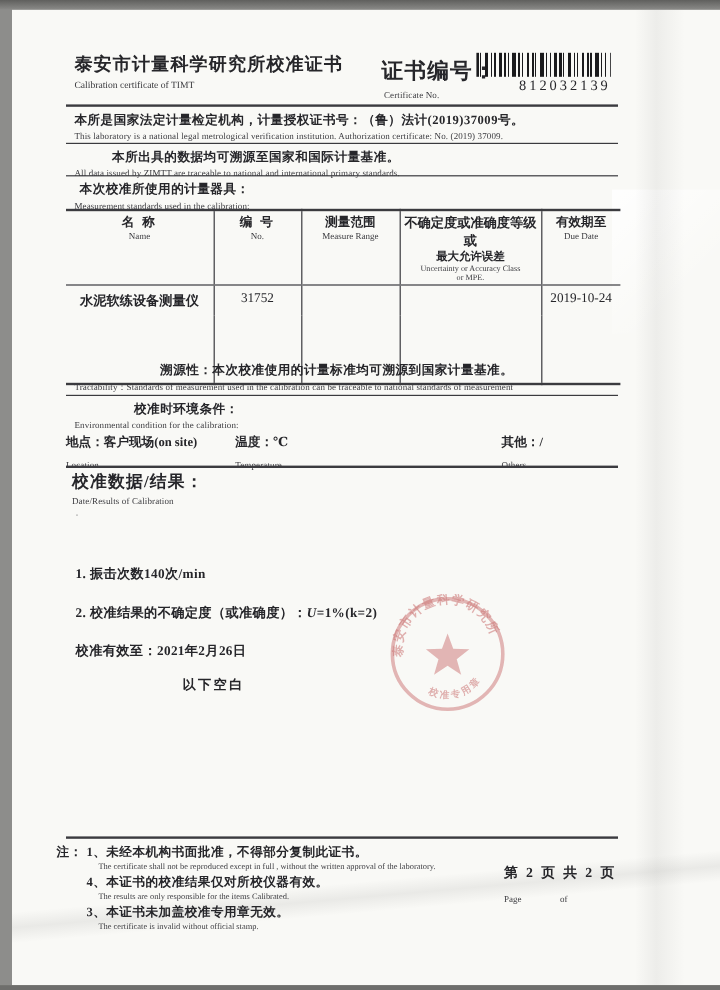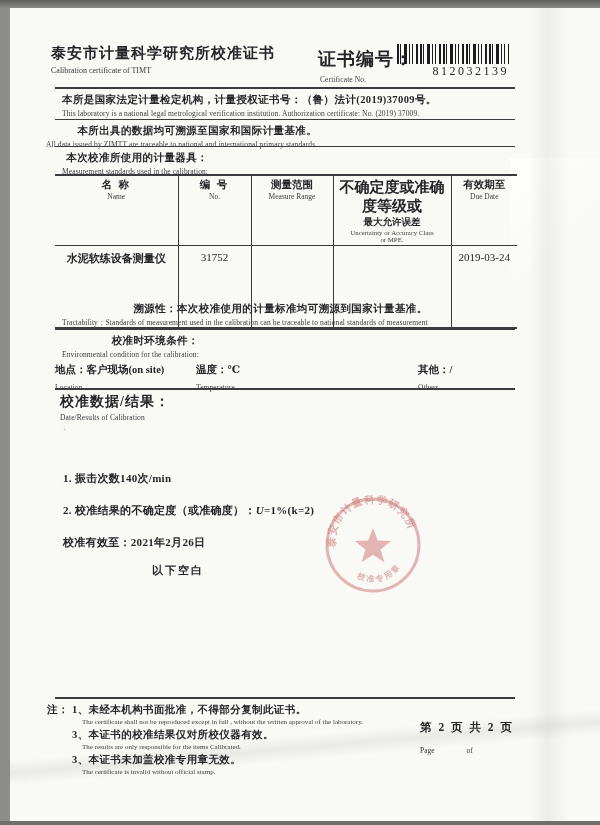--- a/index.html
+++ b/index.html
@@ -81,41 +81,41 @@
   .edge-top{position:absolute;left:0;top:0;width:600px;height:8px;background:linear-gradient(#5f5f5d,#8a8a88);}
   .edge-bottom{position:absolute;left:0;bottom:0;width:600px;height:4px;background:#6e6e6c;}
 </style>
 </head>
 <body>
 
 <div class="paper"></div>
 
 <div class="layer">
 
-  <div class="abs" style="left:51px;top:44px;">
+  <div class="abs" style="left:62px;top:44px;">
     <div class="title-cn">泰安市计量科学研究所校准证书</div>
     <div class="title-en" style="margin-top:3px;">Calibration certificate of TIMT</div>
   </div>
   <div class="abs" style="left:318px;top:47px;">
     <div class="certno-label">证书编号：</div>
     <div class="en" style="margin-top:4px;margin-left:2px;">Certificate No.</div>
   </div>
   <div class="abs" style="left:397px;top:44px;">
     <div class="barcode"></div>
     <div class="barcode-num">812032139</div>
   </div>
   <div class="rule" style="top:87px;border-top-width:2.5px;"></div>
 
   <div class="abs" style="left:62px;top:93px;">
     <div class="stmt-cn">本所是国家法定计量检定机构，计量授权证书号：（鲁）法计(2019)37009号。</div>
     <div class="en" style="margin-top:2px;">This laboratory is a national legal metrological verification institution. Authorization certificate: No. (2019) 37009.</div>
   </div>
   <div class="rule thin" style="top:119px;"></div>
 
-  <div class="abs" style="left:46px;top:124px;">
+  <div class="abs" style="left:62px;top:124px;">
     <div class="stmt-cn">本所出具的数据均可溯源至国家和国际计量基准。</div>
     <div class="en" style="margin-top:2px;">All data issued by ZIMTT are traceable to national and international primary standards.</div>
   </div>
   <div class="rule thin" style="top:146px;"></div>
 
   <div class="abs" style="left:62px;top:151px;">
     <div class="stmt-cn">本次校准所使用的计量器具：</div>
     <div class="en" style="margin-top:2px;">Measurement standards used in the calibration:</div>
   </div>
 
@@ -135,36 +135,36 @@
       </td>
       <td>
         <div class="h-cn">编 号</div>
         <div class="h-en">No.</div>
       </td>
       <td>
         <div class="h-cn tight">测量范围</div>
         <div class="h-en">Measure Range</div>
       </td>
       <td>
-        <div class="h-cn tight" style="font-size:15px;">不确定度或准确度等级或</div>
+        <div class="h-cn tight" style="font-size:11px;">不确定度或准确度等级或</div>
         <div class="h-cn tight" style="font-size:9.5px;">最大允许误差</div>
         <div class="h-en" style="font-size:6.8px;">Uncertainty or Accuracy Class</div>
         <div class="h-en" style="font-size:6.8px;">or MPE.</div>
       </td>
       <td>
         <div class="h-cn tight">有效期至</div>
         <div class="h-en">Due Date</div>
       </td>
     </tr>
     <tr class="data">
       <td style="font-weight:bold;">水泥软练设备测量仪</td>
       <td>31752</td>
       <td></td>
       <td></td>
-      <td>2019-03-24</td>
+      <td>2019-10-24</td>
     </tr>
     <tr class="fill">
       <td></td>
           <td></td>
           <td></td>
           <td></td>
           <td></td>
     </tr>
   </tbody>
     </table>
@@ -219,21 +219,21 @@
     <text font-size="8" fill="rgba(198,104,104,0.6)" font-weight="bold" letter-spacing="2">
       <textPath href="#arcBot" startOffset="22%">校准专用章</textPath>
     </text>
   </svg>
 
   <div class="rule" style="top:697px;border-top-width:2.5px;"></div>
   <div class="abs note-cn" style="left:47px;top:703px;">注：</div>
   <div class="abs" style="left:72px;top:703px;">
     <div class="note-cn">1、未经本机构书面批准，不得部分复制此证书。</div>
     <div class="note-en" style="margin:1px 0 2px 10px;">The certificate shall not be reproduced except in full , without the written approval of the laboratory.</div>
-    <div class="note-cn">3、本证书的校准结果仅对所校仪器有效。</div>
+    <div class="note-cn">4、本证书的校准结果仅对所校仪器有效。</div>
     <div class="note-en" style="margin:1px 0 2px 10px;">The results are only responsible for the items Calibrated.</div>
     <div class="note-cn">3、本证书未加盖校准专用章无效。</div>
     <div class="note-en" style="margin:1px 0 2px 10px;">The certificate is invalid without official stamp.</div>
   </div>
   <div class="abs" style="left:420px;top:720px;">
     <div class="page-cn">第 2 页 共 2 页</div>
     <div style="margin-top:4px;">
       <span class="page-en">Page</span>
       <span class="page-en" style="margin-left:28px;">of</span>
     </div>

